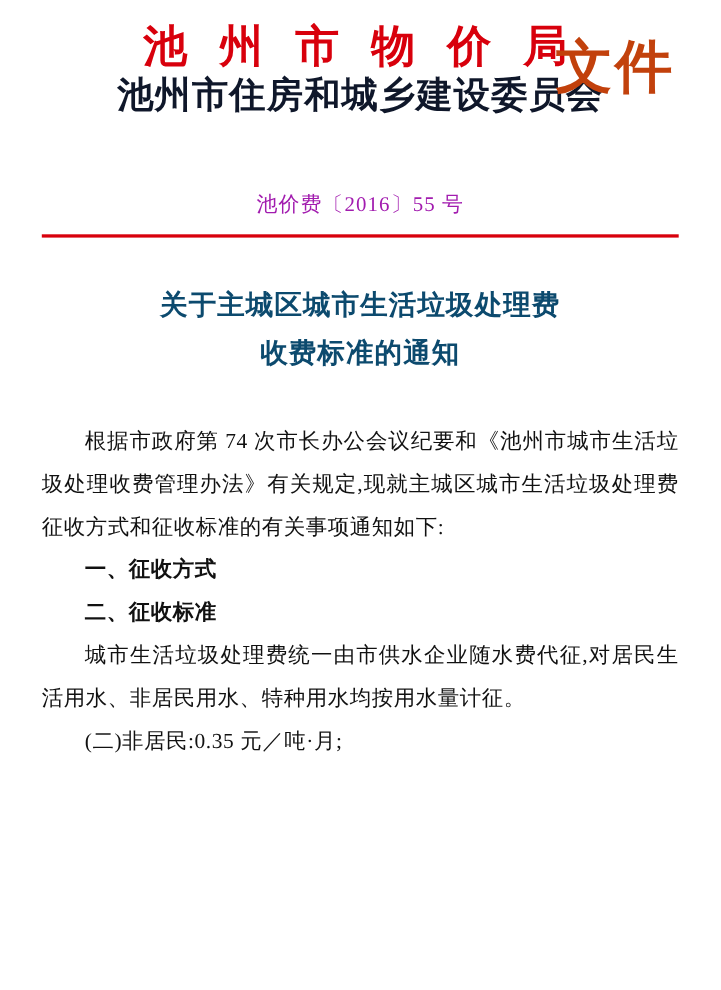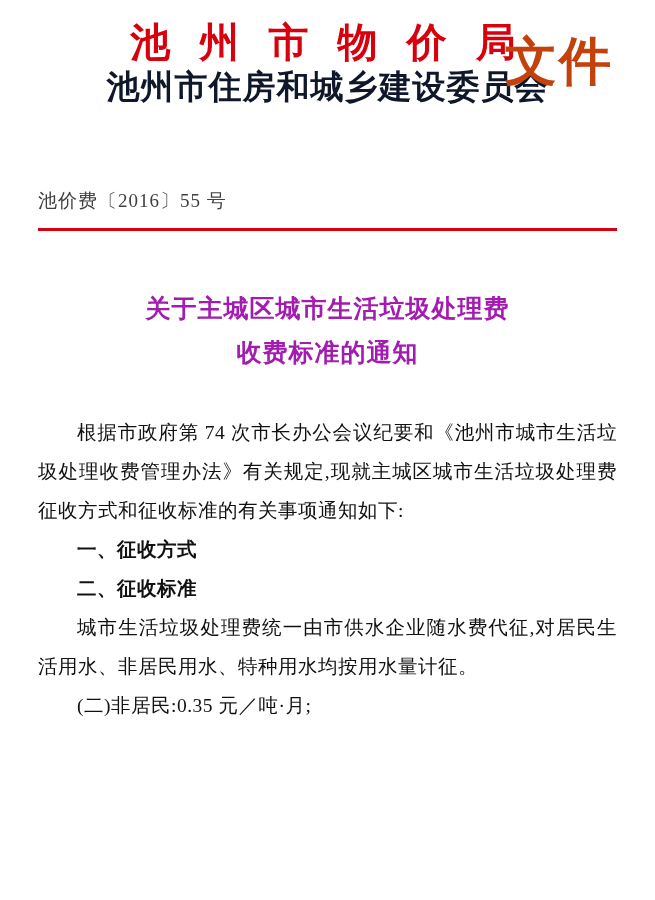--- a/index.html
+++ b/index.html
@@ -62,44 +62,44 @@
   .masthead-lines {
     position: absolute;
     left: 0;
     top: 0;
     width: 100%;
     text-align: center;
   }
 
   
   .docnum {
-    text-align: left;
+    text-align: center;
     font-size: 19px;
-    margin-top: 60px;
+    margin-top: 45px;
     letter-spacing: 1px;
-    color: #404040;
+    color: #a21caf;
   }
 
   
   .red-rule {
     margin-top: 14px;
     height: 3px;
     background: #d8000c;
     width: 100%;
   }
 
   
   .title {
     text-align: center;
     font-size: 25px;
     font-weight: bold;
     line-height: 1.75;
-    margin-top: 56px;
+    margin-top: 40px;
     letter-spacing: 1px;
-    color: #a21caf;
+    color: #0c4a6e;
   }
   .title-line { display: block; }
 
   
   .body {
     margin-top: 38px;
     font-size: 19.5px;
     line-height: 2.0;
     color: #111;
     letter-spacing: 0.5px;

